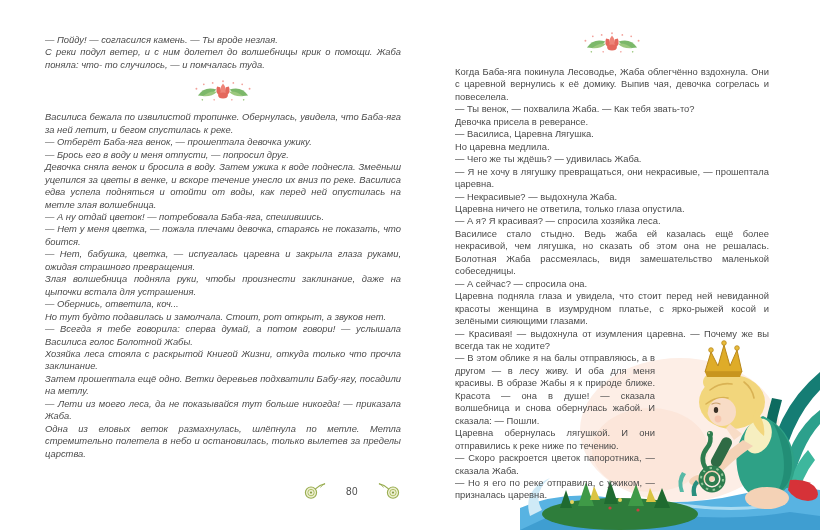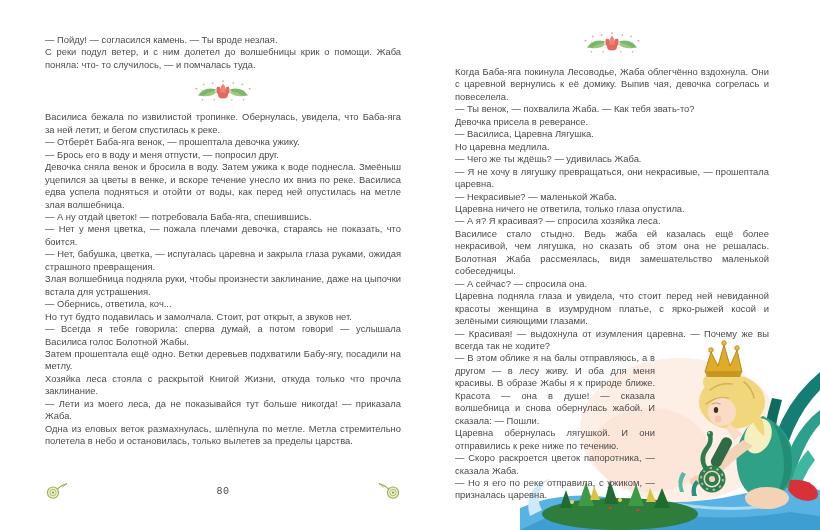--- a/index.html
+++ b/index.html
@@ -3,35 +3,35 @@
 <meta charset="utf-8">
 <style>
   html,body{margin:0;padding:0;}
   body{
     width:820px;height:530px;position:relative;overflow:hidden;
     background:#ffffff;
     font-family:"Liberation Sans", sans-serif;
     color:#4b4b4b;
   }
   .page{position:absolute;}
-  .page-left{left:45px;top:34px;width:356px;}
+  .page-left{left:45px;top:34px;width:356px;font-style:italic;}
   .page-right{left:455px;top:30px;width:314px;}
   p.book{
     margin:0;padding:0;
     font-size:9.4px;line-height:12.45px;
     text-align:justify;
     color:#4b4b4b;
   }
   .ornament-row{display:flex;justify-content:center;align-items:center;}
   .ornament-row.mid{margin:7px 0 7px 0;height:26px;}
   .ornament-row.top{margin:0 0 10px 0;height:26px;}
   .flower-svg{width:62px;height:24px;display:block;}
   .footer{
     position:absolute;left:45px;top:482px;width:356px;
-    display:flex;justify-content:space-between;align-items:center;gap:13px;font-family:Liberation Mono, monospace;
+    display:flex;justify-content:flex-end;align-items:center;gap:19px;
   }
   .swirl-svg{width:24px;height:18px;display:block;}
   .page-num{font-size:10px;color:#4a4a4a;letter-spacing:0.5px;}
   .illu-spacer{float:right;width:108px;height:150px;margin-left:6px;}
   .illo{
     position:absolute;right:0;bottom:0;width:300px;height:200px;display:block;
   }
 </style>
 </head>
 <body>
@@ -68,22 +68,22 @@
   <p class="book">— Отберёт Баба-яга венок, — прошептала девочка ужику.</p>
   <p class="book">— Брось его в воду и меня отпусти, — попросил друг.</p>
   <p class="book">Девочка сняла венок и бросила в воду. Затем ужика к воде поднесла. Змеёныш уцепился за цветы в венке, и вскоре течение унесло их вниз по реке. Василиса едва успела подняться и отойти от воды, как перед ней опустилась на метле злая волшебница.</p>
   <p class="book">— А ну отдай цветок! — потребовала Баба-яга, спешившись.</p>
   <p class="book">— Нет у меня цветка, — пожала плечами девочка, стараясь не показать, что боится.</p>
   <p class="book">— Нет, бабушка, цветка, — испугалась царевна и закрыла глаза руками, ожидая страшного превращения.</p>
   <p class="book">Злая волшебница подняла руки, чтобы произнести заклинание, даже на цыпочки встала для устрашения.</p>
   <p class="book">— Обернись, ответила, коч...</p>
   <p class="book">Но тут будто подавилась и замолчала. Стоит, рот открыт, а звуков нет.</p>
   <p class="book">— Всегда я тебе говорила: сперва думай, а потом говори! — услышала Василиса голос Болотной Жабы.</p>
+  <p class="book">Хозяйка леса стояла с раскрытой Книгой Жизни, откуда только что прочла заклинание.</p>
   <p class="book">Затем прошептала ещё одно. Ветки деревьев подхватили Бабу-ягу, посадили на метлу.</p>
-  <p class="book">Хозяйка леса стояла с раскрытой Книгой Жизни, откуда только что прочла заклинание.</p>
   <p class="book">— Лети из моего леса, да не показывайся тут больше никогда! — приказала Жаба.</p>
   <p class="book">Одна из еловых веток размахнулась, шлёпнула по метле. Метла стремительно полетела в небо и остановилась, только вылетев за пределы царства.</p>
 </div>
 
 <div class="footer">
   <svg class="swirl-svg" viewBox="0 0 30 22" aria-hidden="true">
     <circle cx="10" cy="13" r="7" fill="#eef0d2" stroke="#9aae52" stroke-width="1.4"></circle>
     <circle cx="10" cy="13" r="4" fill="none" stroke="#aabc60" stroke-width="1.2"></circle>
     <circle cx="10" cy="13" r="1.4" fill="#8a9c48"></circle>
     <path d="M16,8 Q21,3 27,2" fill="none" stroke="#9aae52" stroke-width="1.6" stroke-linecap="round"></path>
@@ -199,21 +199,21 @@
     </svg>
   </div>
 
   <p class="book">Когда Баба-яга покинула Лесоводье, Жаба облегчённо вздохнула. Они с царевной вернулись к её домику. Выпив чая, девочка согрелась и повеселела.</p>
   <p class="book">— Ты венок, — похвалила Жаба. — Как тебя звать-то?</p>
   <p class="book">Девочка присела в реверансе.</p>
   <p class="book">— Василиса, Царевна Лягушка.</p>
   <p class="book">Но царевна медлила.</p>
   <p class="book">— Чего же ты ждёшь? — удивилась Жаба.</p>
   <p class="book">— Я не хочу в лягушку превращаться, они некрасивые, — прошептала царевна.</p>
-  <p class="book">— Некрасивые? — маленькой Жаба.</p>
+  <p class="book">— Некрасивые? — выдохнула Жаба.</p>
   <p class="book">Царевна ничего не ответила, только глаза опустила.</p>
   <p class="book">— А я? Я красивая? — спросила хозяйка леса.</p>
   <p class="book">Василисе стало стыдно. Ведь жаба ей казалась ещё более некрасивой, чем лягушка, но сказать об этом она не решалась. Болотная Жаба рассмеялась, видя замешательство маленькой собеседницы.</p>
   <p class="book">— А сейчас? — спросила она.</p>
   <p class="book">Царевна подняла глаза и увидела, что стоит перед ней невиданной красоты женщина в изумрудном платье, с ярко-рыжей косой и зелёными сияющими глазами.</p>
   <p class="book">— Красивая! — выдохнула от изумления царевна. — Почему же вы всегда так не ходите?</p>
 
   <div class="illu-spacer"></div>
 
   <p class="book">— В этом облике я на балы отправляюсь, а в другом — в лесу живу. И оба для меня красивы. В образе Жабы я к природе ближе. Красота — она в душе! — сказала волшебница и снова обернулась жабой. И сказала: — Пошли.</p>

